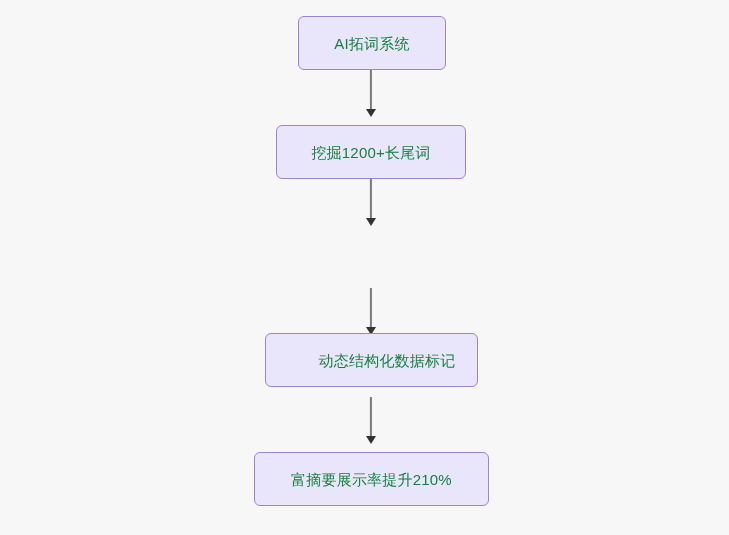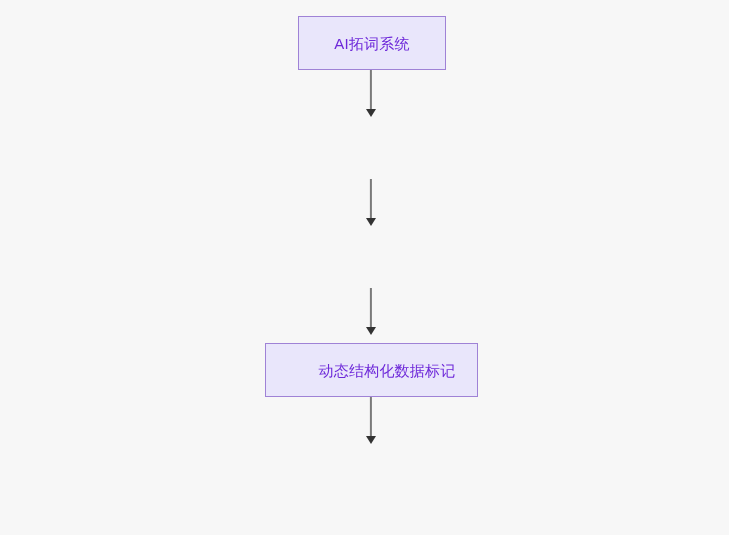--- a/index.html
+++ b/index.html
@@ -16,25 +16,25 @@
   #flowchart-canvas {
     position: relative;
     width: 729px;
     height: 535px;
   }
   .node {
     position: absolute;
     box-sizing: border-box;
     background: #e9e6fb;
     border: 1.4px solid #9f82d6;
-    border-radius: 0;
+    border-radius: 6px;
     display: flex;
     align-items: center;
     justify-content: center;
-    color: #6d28d9;
+    color: #15803d;
     font-size: 15px;
     line-height: 1;
     letter-spacing: 0.2px;
     white-space: nowrap;
   }
   .node-label {
     display: block;
   }
   .edge {
     position: absolute;
@@ -77,17 +77,23 @@
     <div class="edge-head" style="top: 39px;"></div>
   </div>
   <div class="edge" id="edge-3" style="left: 371px; top: 397px; height: 47px;">
     <div class="edge-line" style="height: 40px;"></div>
     <div class="edge-head" style="top: 39px;"></div>
   </div>
 
   <div class="node" id="node-0" style="left: 298px; top: 16px; width: 148px; height: 54px;">
     <span class="node-label">AI拓词系统</span>
   </div>
-  <div class="node" id="node-3" style="left: 265px; top: 343px; width: 213px; height: 54px; padding-left: 31px;">
+  <div class="node" id="node-1" style="left: 276px; top: 125px; width: 190px; height: 54px;">
+    <span class="node-label">挖掘1200+长尾词</span>
+  </div>
+  <div class="node" id="node-3" style="left: 265px; top: 333px; width: 213px; height: 54px; padding-left: 31px;">
     <span class="node-label">动态结构化数据标记</span>
+  </div>
+  <div class="node" id="node-4" style="left: 254px; top: 452px; width: 235px; height: 54px;">
+    <span class="node-label">富摘要展示率提升210%</span>
   </div>
 
 </div>
 
 </body></html>

